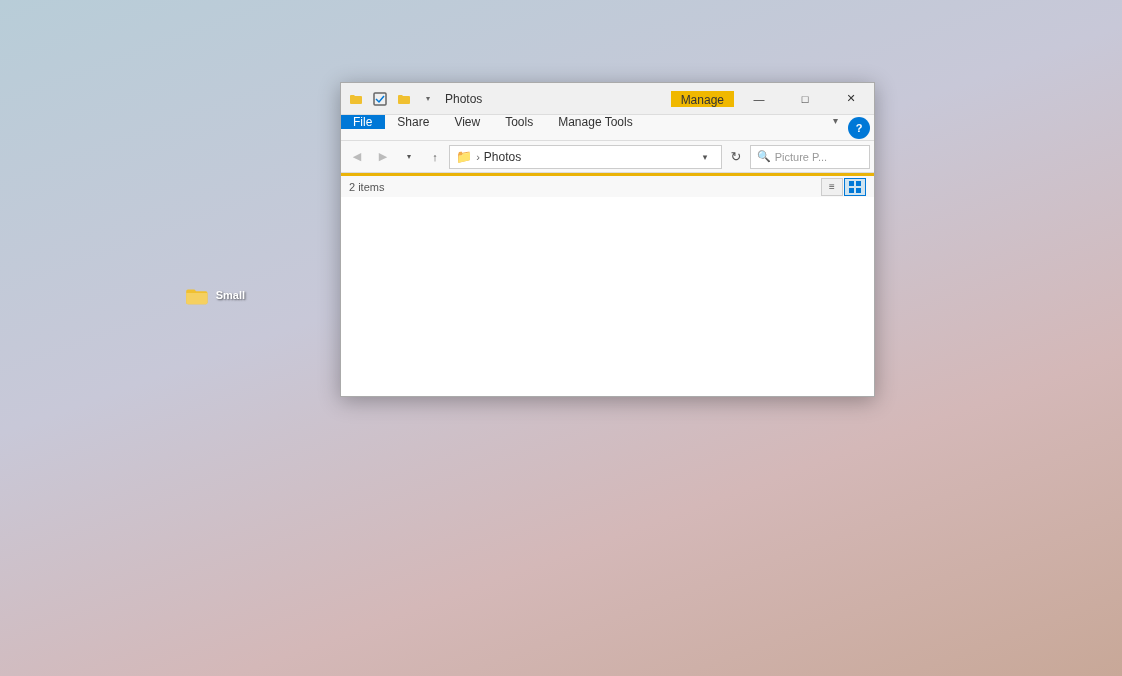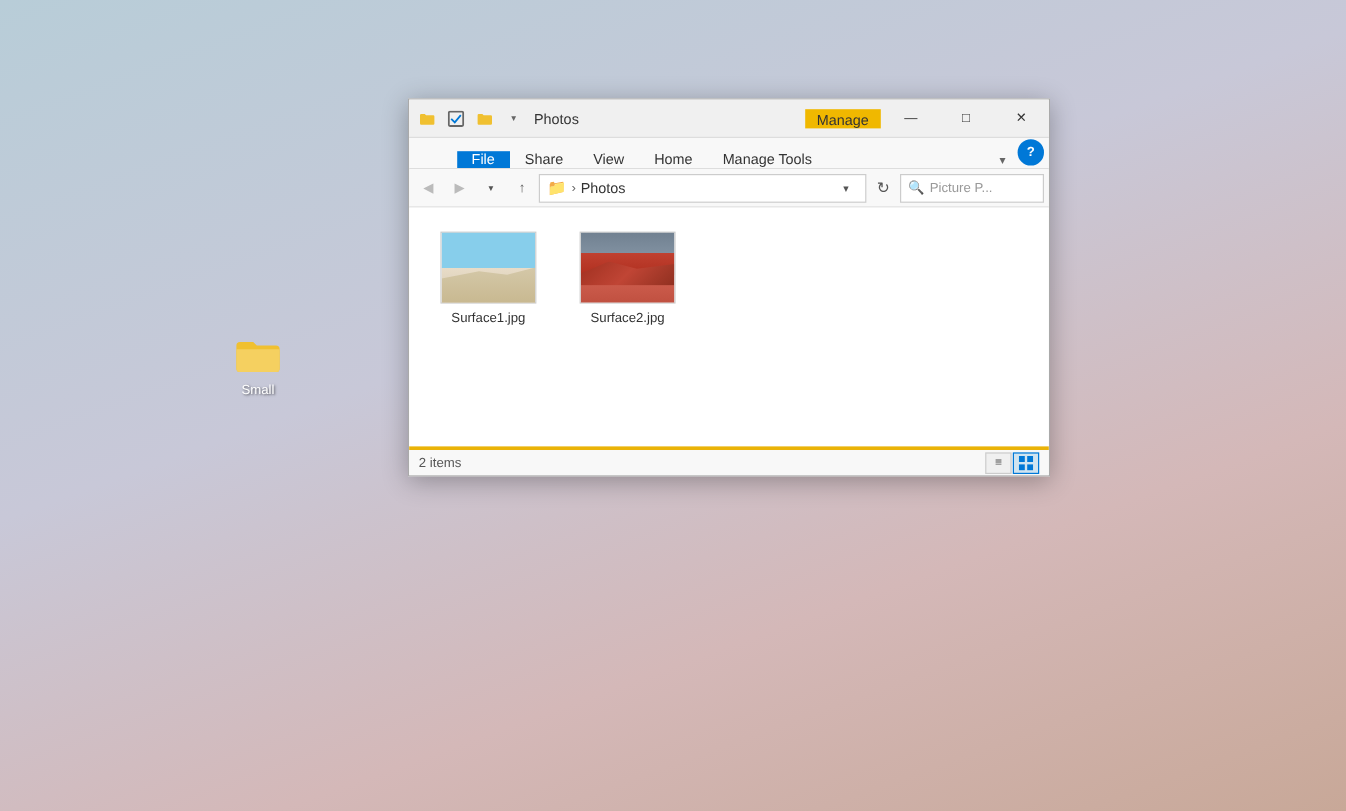--- a/index.html
+++ b/index.html
@@ -13,25 +13,26 @@
       background: linear-gradient(160deg, #b8cdd8 0%, #c8c8d8 40%, #d4b8b8 70%, #c8a898 100%);
       position: relative;
     }
 
     
     .desktop-icon {
       position: absolute;
       left: 185px;
       top: 280px;
       display: flex;
-      flex-direction: column;
+      flex-direction: row;
       align-items: center;
       gap: 7px;
       cursor: pointer;
       width: 60px;
+      font-weight: bold;
     }
 
     .folder-icon-svg {
       width: 40px;
       height: 32px;
     }
 
     .desktop-icon-label {
       color: white;
       font-size: 11px;
@@ -116,24 +117,23 @@
       align-items: flex-start;
       cursor: pointer;
       margin-right: 2px;
     }
 
     
     .ribbon-tabs {
       height: 26px;
       background: #f8f8f8;
       display: flex;
-      align-items: flex-end;
+      align-items: flex-start;
       border-bottom: 1px solid #ddd;
       flex-shrink: 0;
-      padding-left: 40px;
     }
 
     .ribbon-tab {
       padding: 0 12px;
       display: flex;
       align-items: center;
       font-size: 12px;
       cursor: pointer;
       color: #333;
       border-right: 1px solid transparent;
@@ -429,21 +429,21 @@
     <div class="ribbon-tab active">
       <span>File</span>
     </div>
     <div class="ribbon-tab">
       <span>Share</span>
     </div>
     <div class="ribbon-tab">
       <span>View</span>
     </div>
     <div class="ribbon-tab">
-      <span>Home</span>
+      <span>Tools</span>
     </div>
     <div class="ribbon-tab">
       <span>Manage Tools</span>
     </div>
     <div class="ribbon-expand">
       <span>▾</span>
     </div>
     <div class="help-btn">
       <span>?</span>
     </div>
@@ -472,37 +472,20 @@
     </div>
     <div class="refresh-btn">
       <span>↻</span>
     </div>
     <div class="search-box">
       <span class="search-icon-sm">🔍</span>
       <span>Picture P...</span>
     </div>
   </div>
 
-  <div class="content-area">
-
-    <div class="file-item">
-      <div class="thumbnail">
-        <div class="thumb-surface1"></div>
-      </div>
-      <span class="file-name">Surface1.jpg</span>
-    </div>
-
-    <div class="file-item">
-      <div class="thumbnail">
-        <div class="thumb-surface2"></div>
-      </div>
-      <span class="file-name">Surface2.jpg</span>
-    </div>
-
-  </div>
 
   <div class="status-bar">
     <span class="status-text">2 items</span>
     <div class="view-buttons">
       <div class="view-btn">
         <span>≡</span>
       </div>
       <div class="view-btn active">
         <svg width="12" height="12" viewBox="0 0 12 12">
           <rect x="0" y="0" width="5" height="5" fill="#0078d7"></rect>

